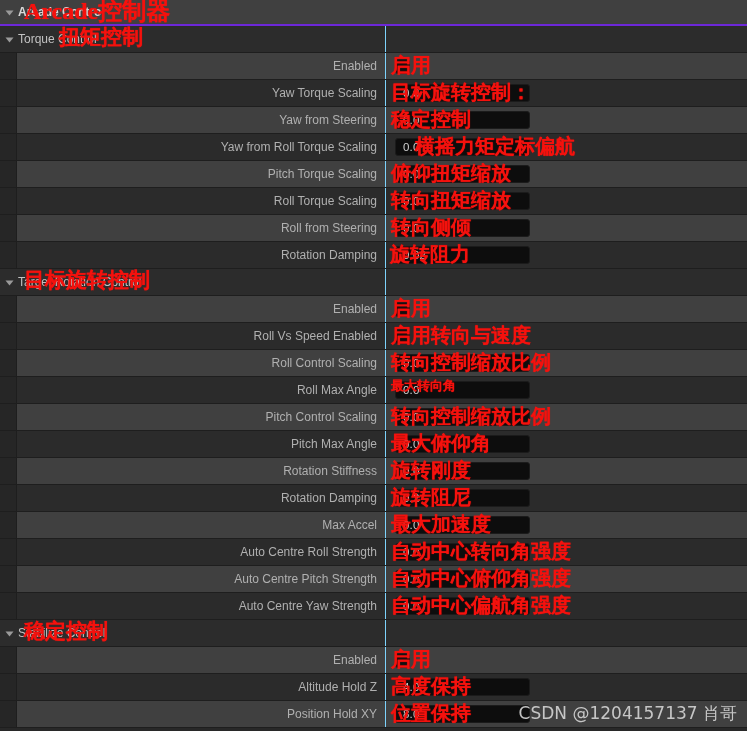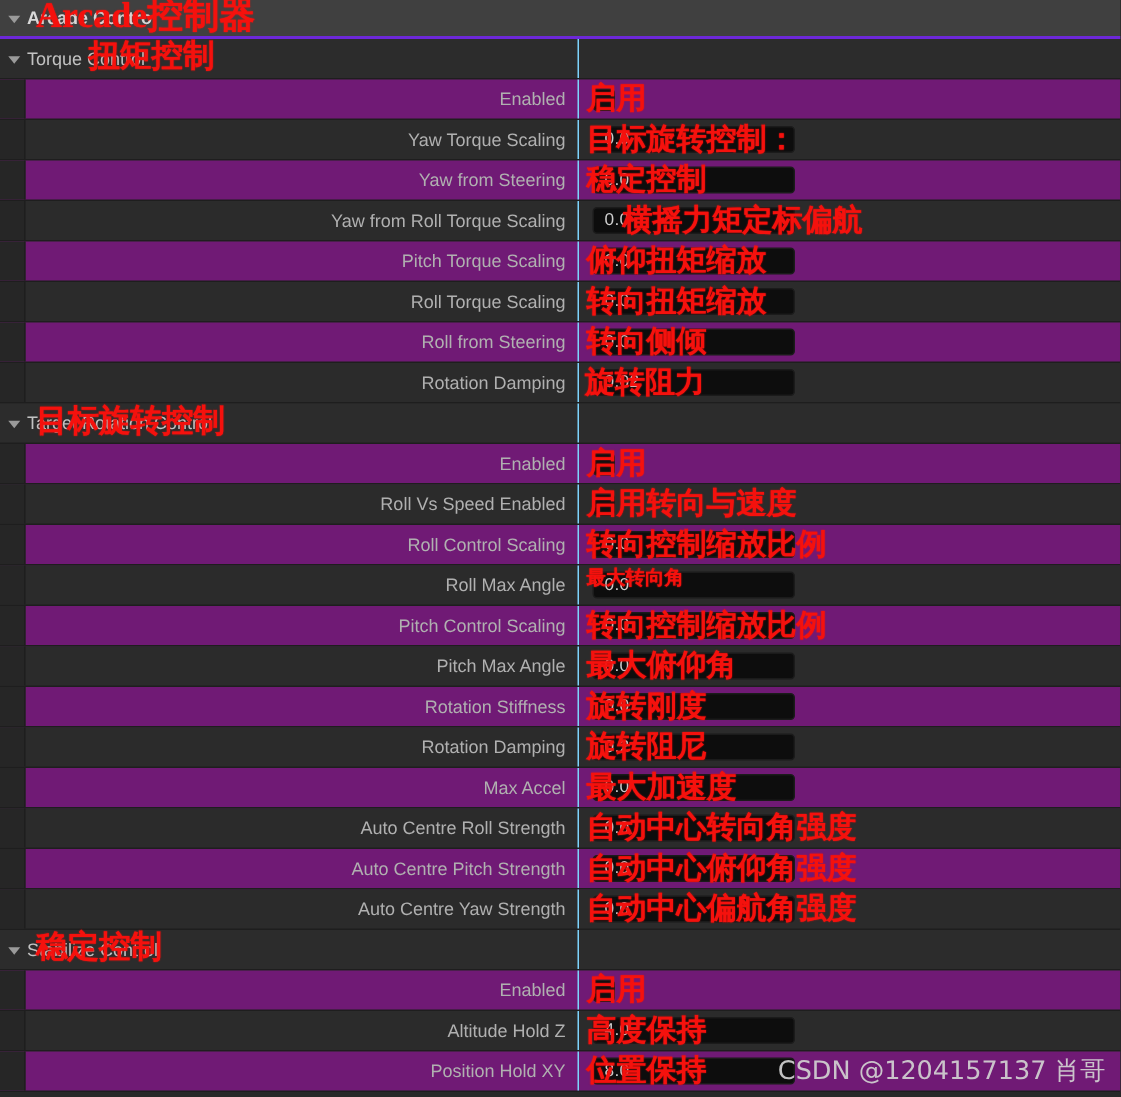--- a/index.html
+++ b/index.html
@@ -41,21 +41,21 @@
     border-bottom: 2px solid #6d28d9;
   }
   
   .row.category {
     height: 27px;
     background: #2c2c2c;
   }
   
   .row.prop {
     height: 27px;
-    background: #701a75;
+    background: #404040;
   }
   .row.prop.alt {
     background: #2b2b2b;
     align-items: center;
   }
 
   
   .namecell {
     position: relative;
     width: 386px;

